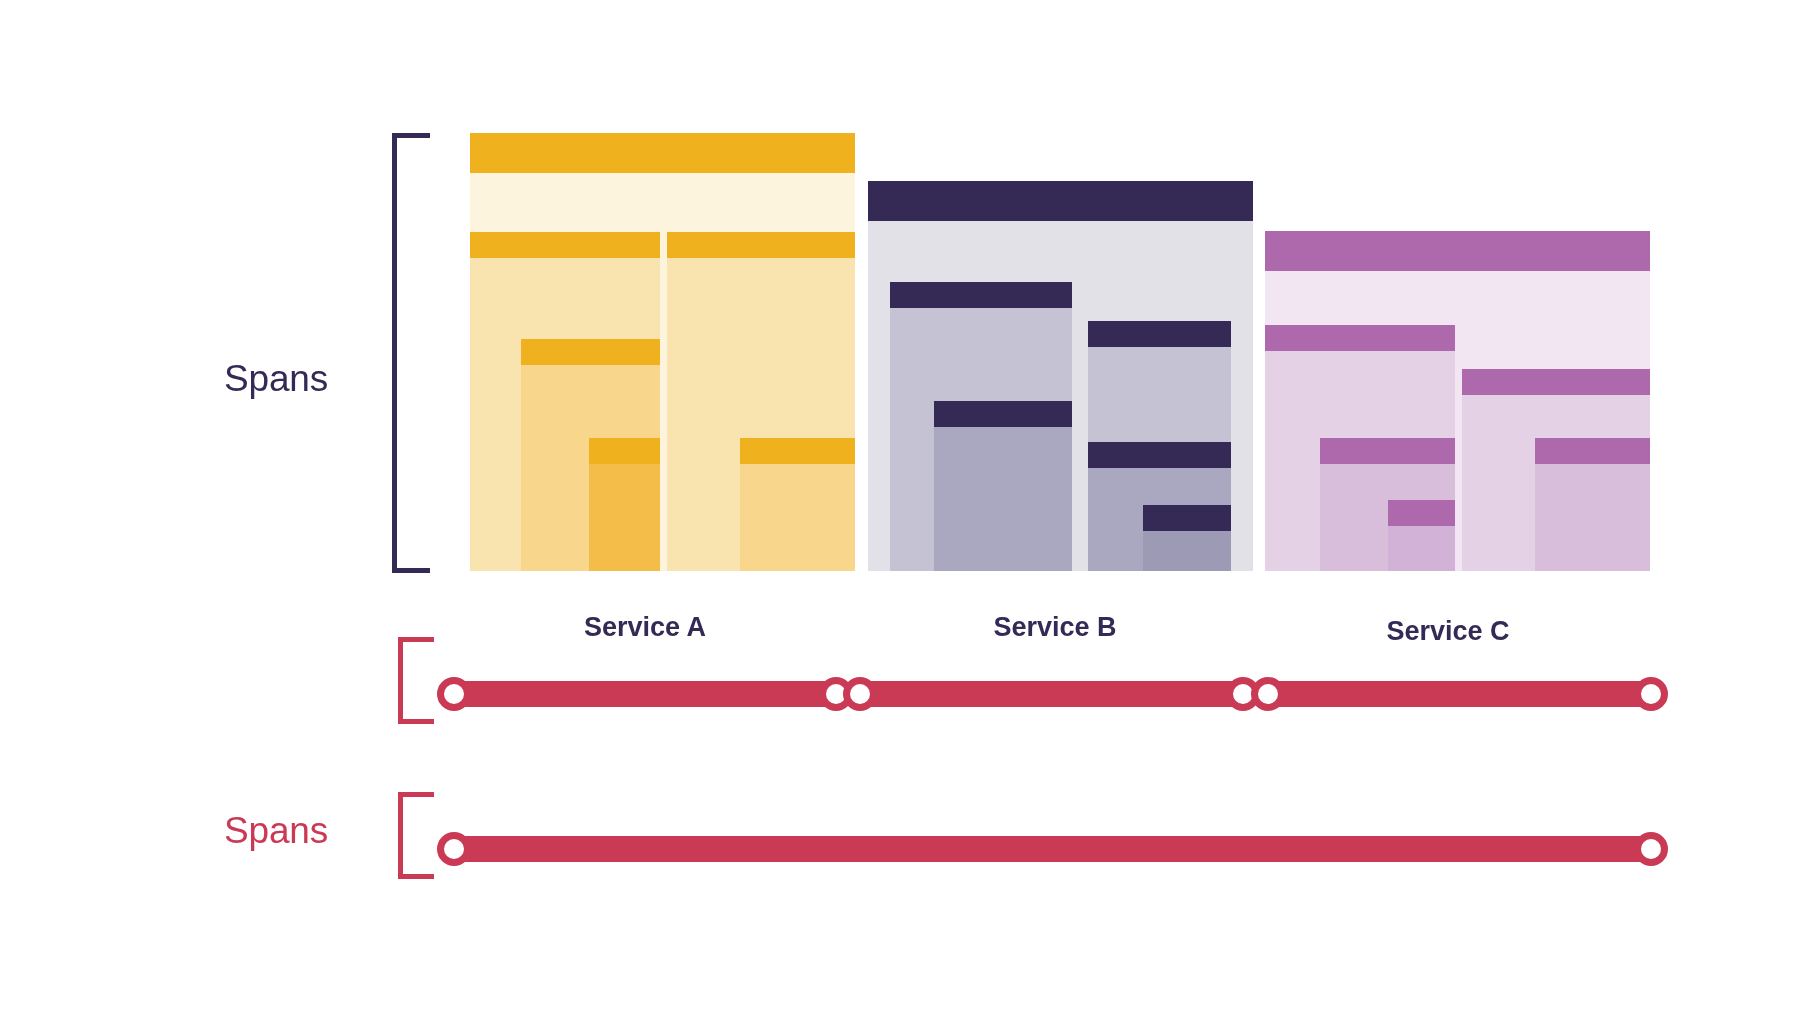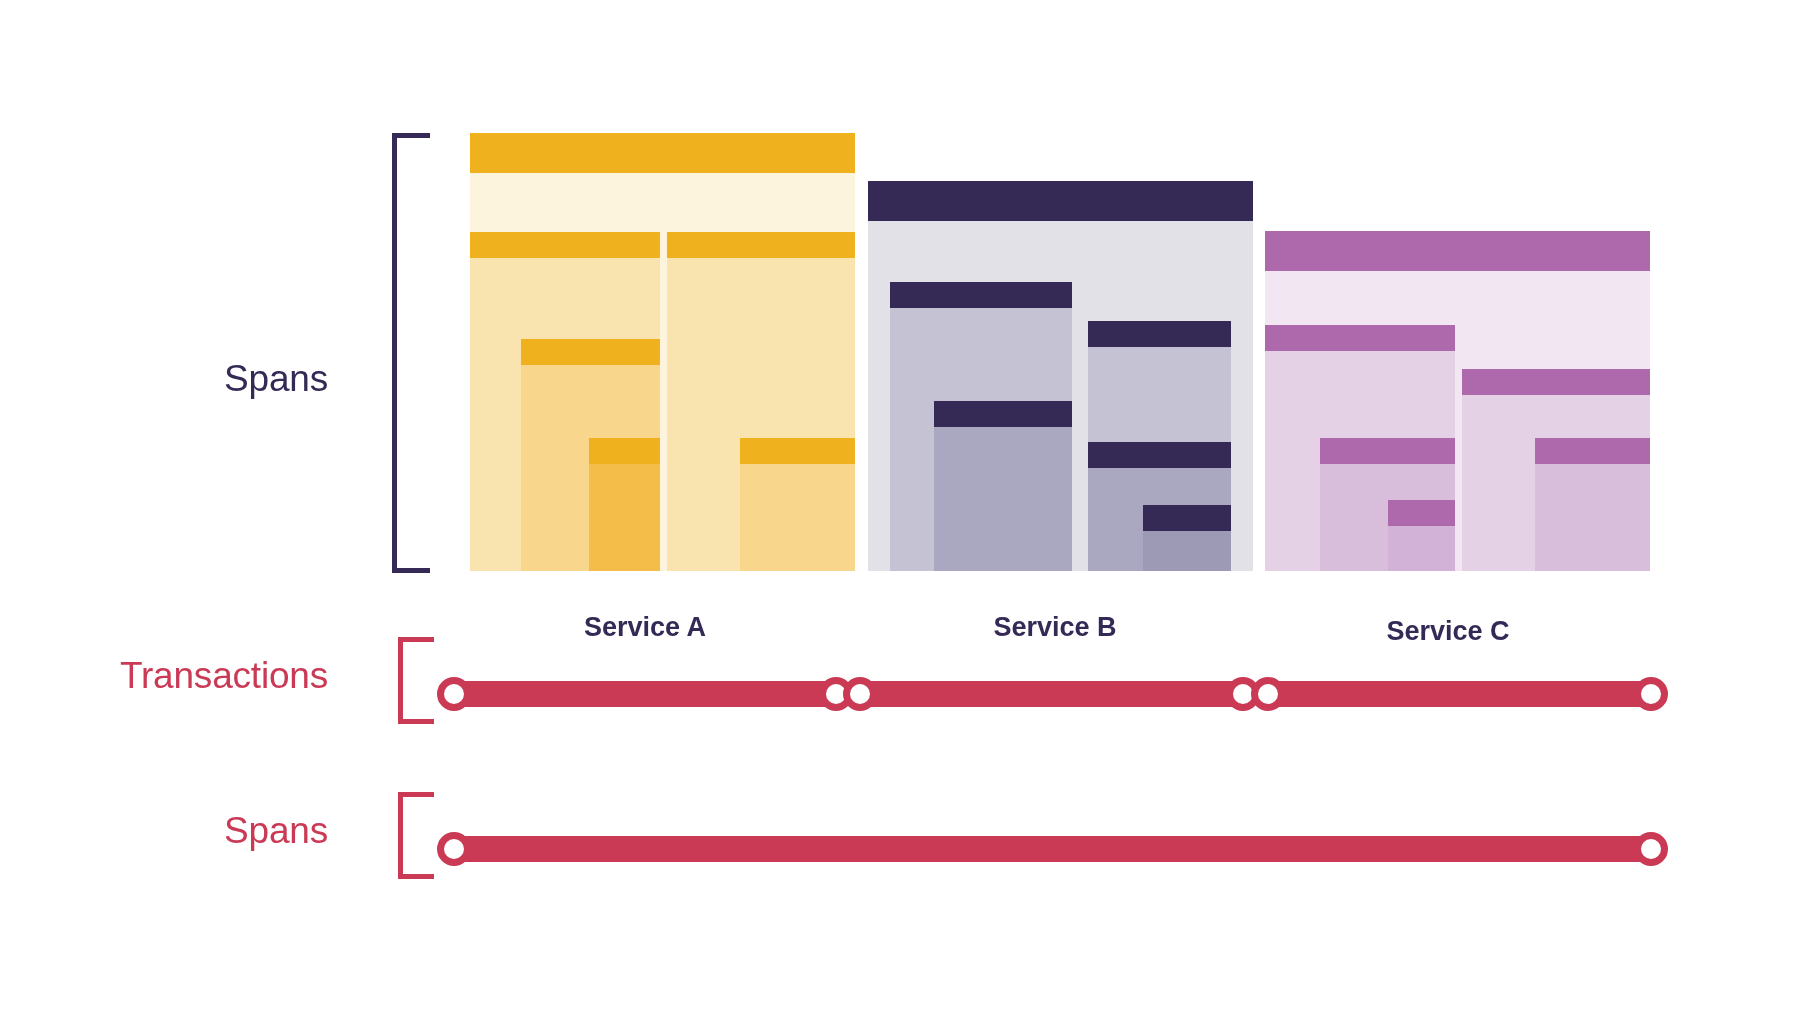--- a/index.html
+++ b/index.html
@@ -122,21 +122,20 @@
     top: -4px;
   }
 </style>
 </head>
 <body>
 
 <div id="stage">
 
   <div class="row-label" id="spans-label">Spans</div>
 
-  <div class="row-label" id="transactions-label">Transactions</div>
 
   <div class="row-label" id="trace-label">Spans</div>
 
   <div class="bracket" id="spans-bracket"></div>
   <div class="bracket" id="transactions-bracket"></div>
   <div class="bracket" id="trace-bracket"></div>
 
   <div id="spans-chart">
       <div class="service-group" style="left: 0px; top: 0px; width: 1800px; height: 600px;">
         <div class="span-bar" style="left: 470px; top: 133px; width: 385px; height: 438px; background: rgb(253, 244, 222);">

